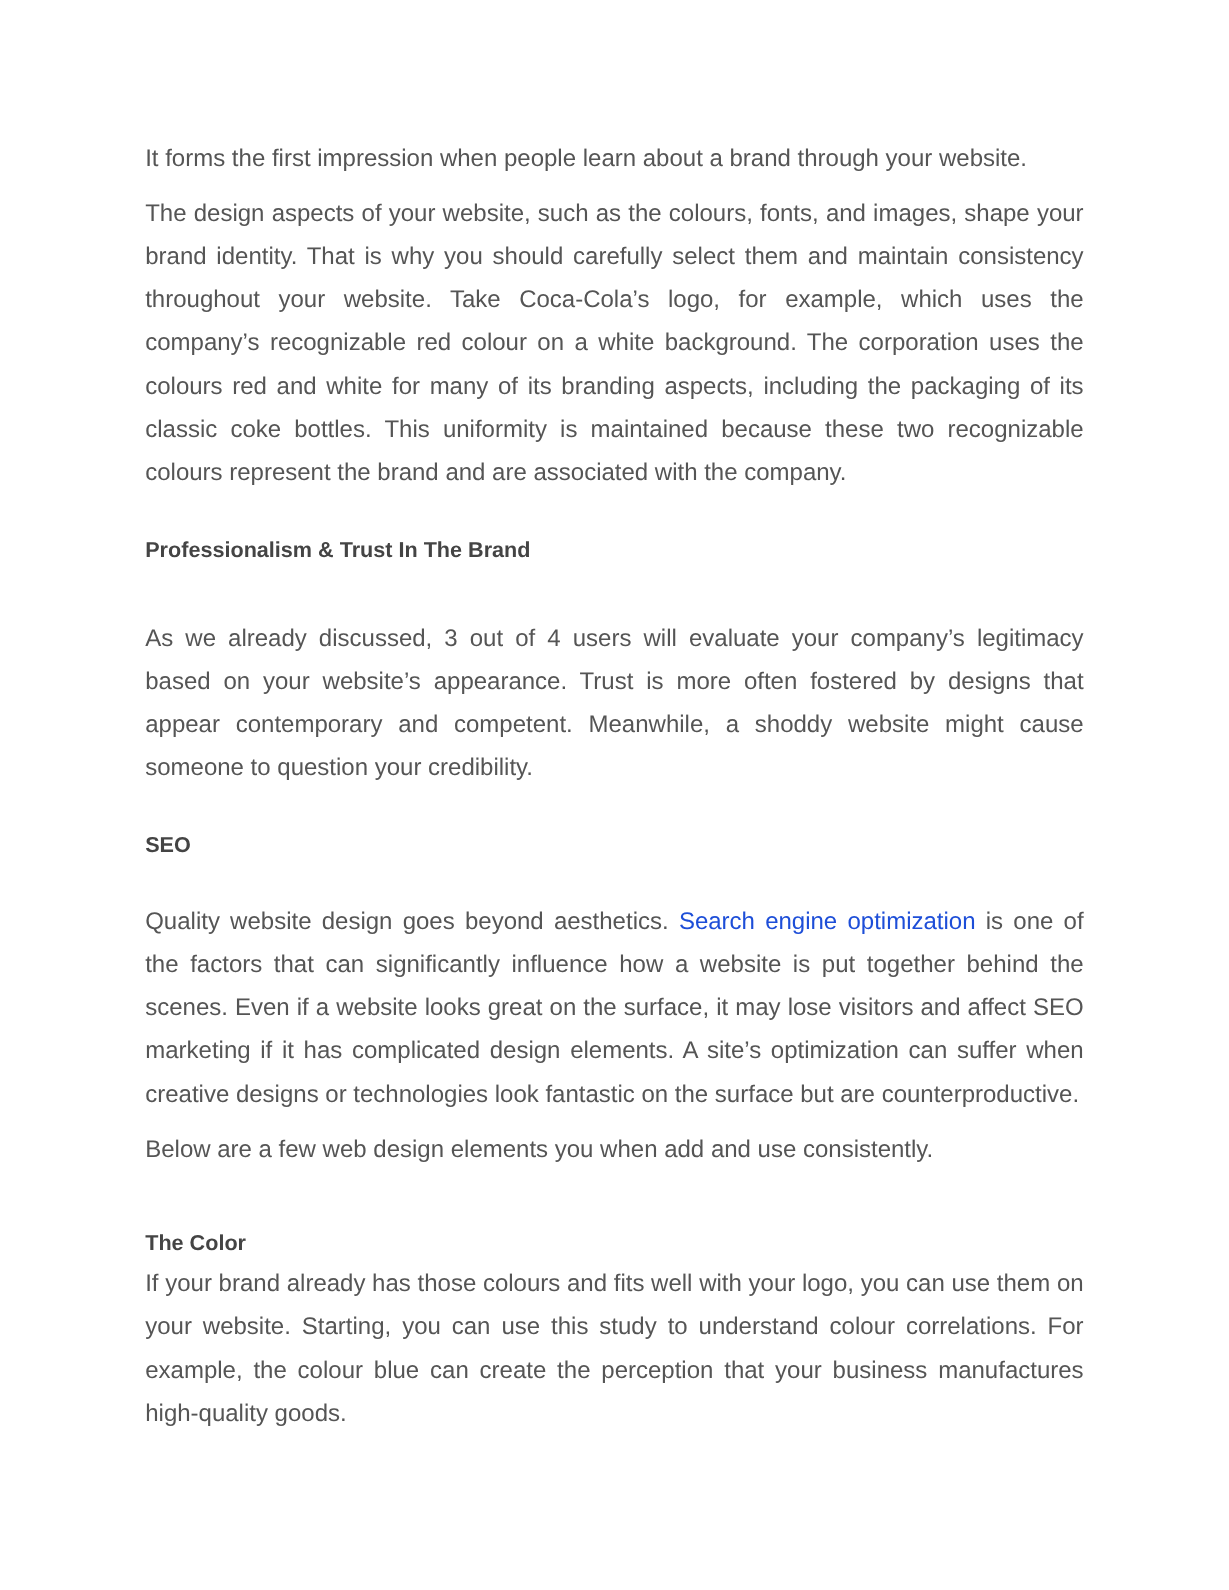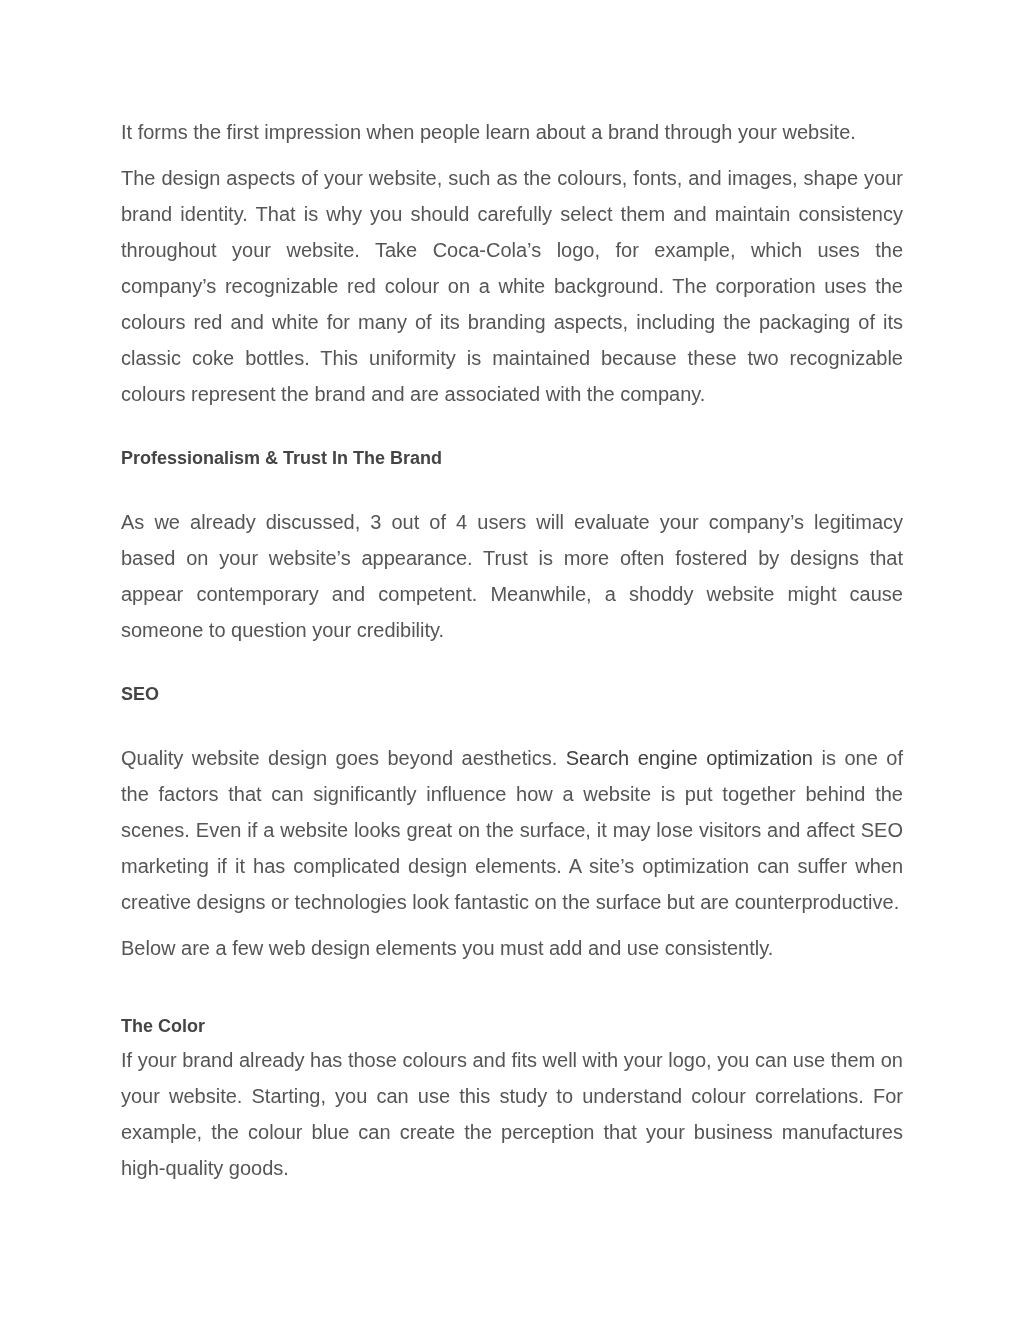--- a/index.html
+++ b/index.html
@@ -1,31 +1,31 @@
 <!DOCTYPE html>
 <html><head>
 <meta charset="utf-8">
 <style>
   html, body { margin: 0; padding: 0; background: #ffffff; }
   body { width: 1024px; height: 1325px; position: relative; overflow: hidden; font-family: "Liberation Sans", sans-serif; }
   .page { position: absolute; left: 121px; top: 114px; width: 782px; }
   p { margin: 0; color: #555555; font-size: 20px; line-height: 36px; text-align: justify; }
   p.single { text-align: left; }
   h2 { margin: 0; color: #444444; font-size: 18px; font-weight: bold; line-height: 32px; }
-  .link { color: #404040; }
+  .link { color: #1d4ed8; }
 </style>
 </head>
 <body>
 
 <div class="page">
   <p class="single">It forms the first impression when people learn about a brand through your website.</p>
   <p style="margin-top:10px">The design aspects of your website, such as the colours, fonts, and images, shape your brand identity. That is why you should carefully select them and maintain consistency throughout your website. Take Coca-Cola’s logo, for example, which uses the company’s recognizable red colour on a white background. The corporation uses the colours red and white for many of its branding aspects, including the packaging of its classic coke bottles. This uniformity is maintained because these two recognizable colours represent the brand and are associated with the company.</p>
 
   <h2 style="margin-top:30px">Professionalism &amp; Trust In The Brand</h2>
-  <p style="margin-top:30px">As we already discussed, 3 out of 4 users will evaluate your company’s legitimacy based on your website’s appearance. Trust is more often fostered by designs that appear contemporary and competent. Meanwhile, a shoddy website might cause someone to question your credibility.</p>
+  <p style="margin-top:40px">As we already discussed, 3 out of 4 users will evaluate your company’s legitimacy based on your website’s appearance. Trust is more often fostered by designs that appear contemporary and competent. Meanwhile, a shoddy website might cause someone to question your credibility.</p>
 
   <h2 style="margin-top:30px">SEO</h2>
   <p style="margin-top:30px"><span>Quality website design goes beyond aesthetics. </span><a class="link">Search engine optimization</a><span> is one of the factors that can significantly influence how a website is put together behind the scenes. Even if a website looks great on the surface, it may lose visitors and affect SEO marketing if it has complicated design elements. A site’s optimization can suffer when creative designs or technologies look fantastic on the surface but are counterproductive.</span></p>
-  <p class="single" style="margin-top:10px">Below are a few web design elements you must add and use consistently.</p>
+  <p class="single" style="margin-top:10px">Below are a few web design elements you when add and use consistently.</p>
 
   <h2 style="margin-top:44px">The Color</h2>
   <p style="">If your brand already has those colours and fits well with your logo, you can use them on your website. Starting, you can use this study to understand colour correlations. For example, the colour blue can create the perception that your business manufactures high-quality goods.</p>
 </div>
 
 </body></html>

